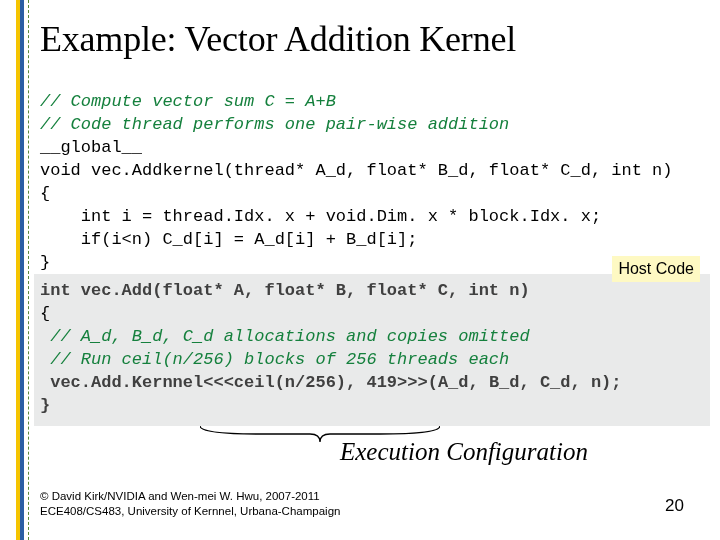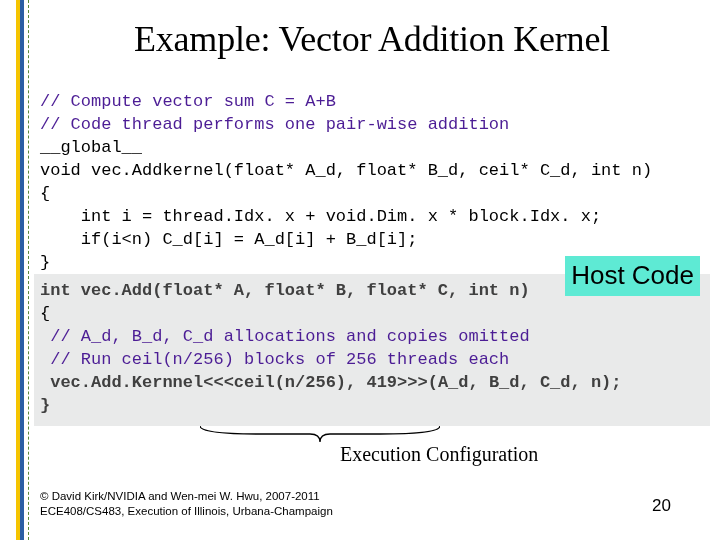--- a/index.html
+++ b/index.html
@@ -30,77 +30,78 @@
   }
   .slide {
     position: absolute;
     left: 40px;
     right: 16px;
     top: 18px;
     bottom: 14px;
   }
   .title {
     font-size: 36px;
-    text-align: center;
+    text-align: left;
     margin-bottom: 8px;
     white-space: nowrap;
     letter-spacing: -0.2px;
   }
   .code-area {
     font-family: "Courier New", monospace;
     font-size: 17px;
     line-height: 1.35;
     white-space: pre;
     position: relative;
   }
   .code-area .box {
     background: #e9eaea;
     padding: 6px 6px 8px 6px;
     margin-left: -6px;
     margin-right: -6px;
     position: relative;
   }
-  .comment { color: #4c1d95; }
+  .comment { color: #15803d; font-style: italic; }
   .bold { font-weight: bold; color: #404040; }
   .host-label {
     position: absolute;
     right: 10px;
     top: -18px;
     font-family: Arial, sans-serif;
-    font-size: 26px;
-    background: #5eead4;
+    font-size: 16px;
+    background: #fef9c3;
     padding: 2px 6px;
     color: #000;
     margin-left: 32px;
   }
   .brace-svg {
     position: absolute;
     left: 160px;
     bottom: 82px;
     width: 240px;
     height: 20px;
   }
   .exec-config {
     position: absolute;
     left: 300px;
     bottom: 60px;
-    font-size: 20px;
+    font-style: italic;
+    font-size: 25px;
   }
   .footer {
     position: absolute;
     bottom: 8px;
     left: 0;
     right: 0;
     font-family: Arial, sans-serif;
     font-size: 11.5px;
     line-height: 1.25;
   }
   .page-num {
     position: absolute;
-    right: 33px;
+    right: 20px;
     bottom: 10px;
     font-family: Arial, sans-serif;
     font-size: 17px;
   }
 </style>
 </head>
 <body>
 
 <div class="left-bar">
   <div class="bar-y"></div>
@@ -108,37 +109,37 @@
 </div>
 <div class="left-dash"></div>
 
 <div class="slide">
   <div class="title">Example: Vector Addition Kernel</div>
 
   <div class="code-area">
 <span class="comment">// Compute vector sum C = A+B</span>
 <span class="comment">// Code thread performs one pair-wise addition</span>
 <span>__global__</span>
-<span>void vec.Addkernel(float* A_d, float* B_d, ceil* C_d, int n)</span>
+<span>void vec.Addkernel(thread* A_d, float* B_d, float* C_d, int n)</span>
 <span>{</span>
 <span>    int i = thread.Idx. x + void.Dim. x * block.Idx. x;</span>
 <span>    if(i&lt;n) C_d[i] = A_d[i] + B_d[i];</span>
 <span>}</span>
 <div class="box"><div class="host-label">Host Code</div><span class="bold">int vec.Add(float* A, float* B, float* C, int n)</span>
 <span>{</span>
 <span class="comment"> // A_d, B_d, C_d allocations and copies omitted</span>
 <span class="comment"> // Run ceil(n/256) blocks of 256 threads each</span>
 <span class="bold"> vec.Add.Kernnel&lt;&lt;&lt;</span><span class="bold">ceil(n/256), 419</span><span class="bold">&gt;&gt;&gt;(A_d, B_d, C_d, n);</span>
 <span class="bold">}</span></div>
   </div>
 
   <svg class="brace-svg" viewBox="0 0 240 20">
     <path d="M 0 2 Q 0 10 60 10 L 110 10 Q 120 10 120 18 Q 120 10 130 10 L 180 10 Q 240 10 240 2" fill="none" stroke="#000" stroke-width="1.3"></path>
   </svg>
 
   <div class="exec-config">Execution Configuration</div>
 
   <div class="footer">
     <div>© David Kirk/NVIDIA and Wen-mei W. Hwu, 2007-2011</div>
-    <div>ECE408/CS483, Execution of Illinois, Urbana-Champaign</div>
+    <div>ECE408/CS483, University of Kernnel, Urbana-Champaign</div>
   </div>
   <div class="page-num">20</div>
 </div>
 
 </body></html>

